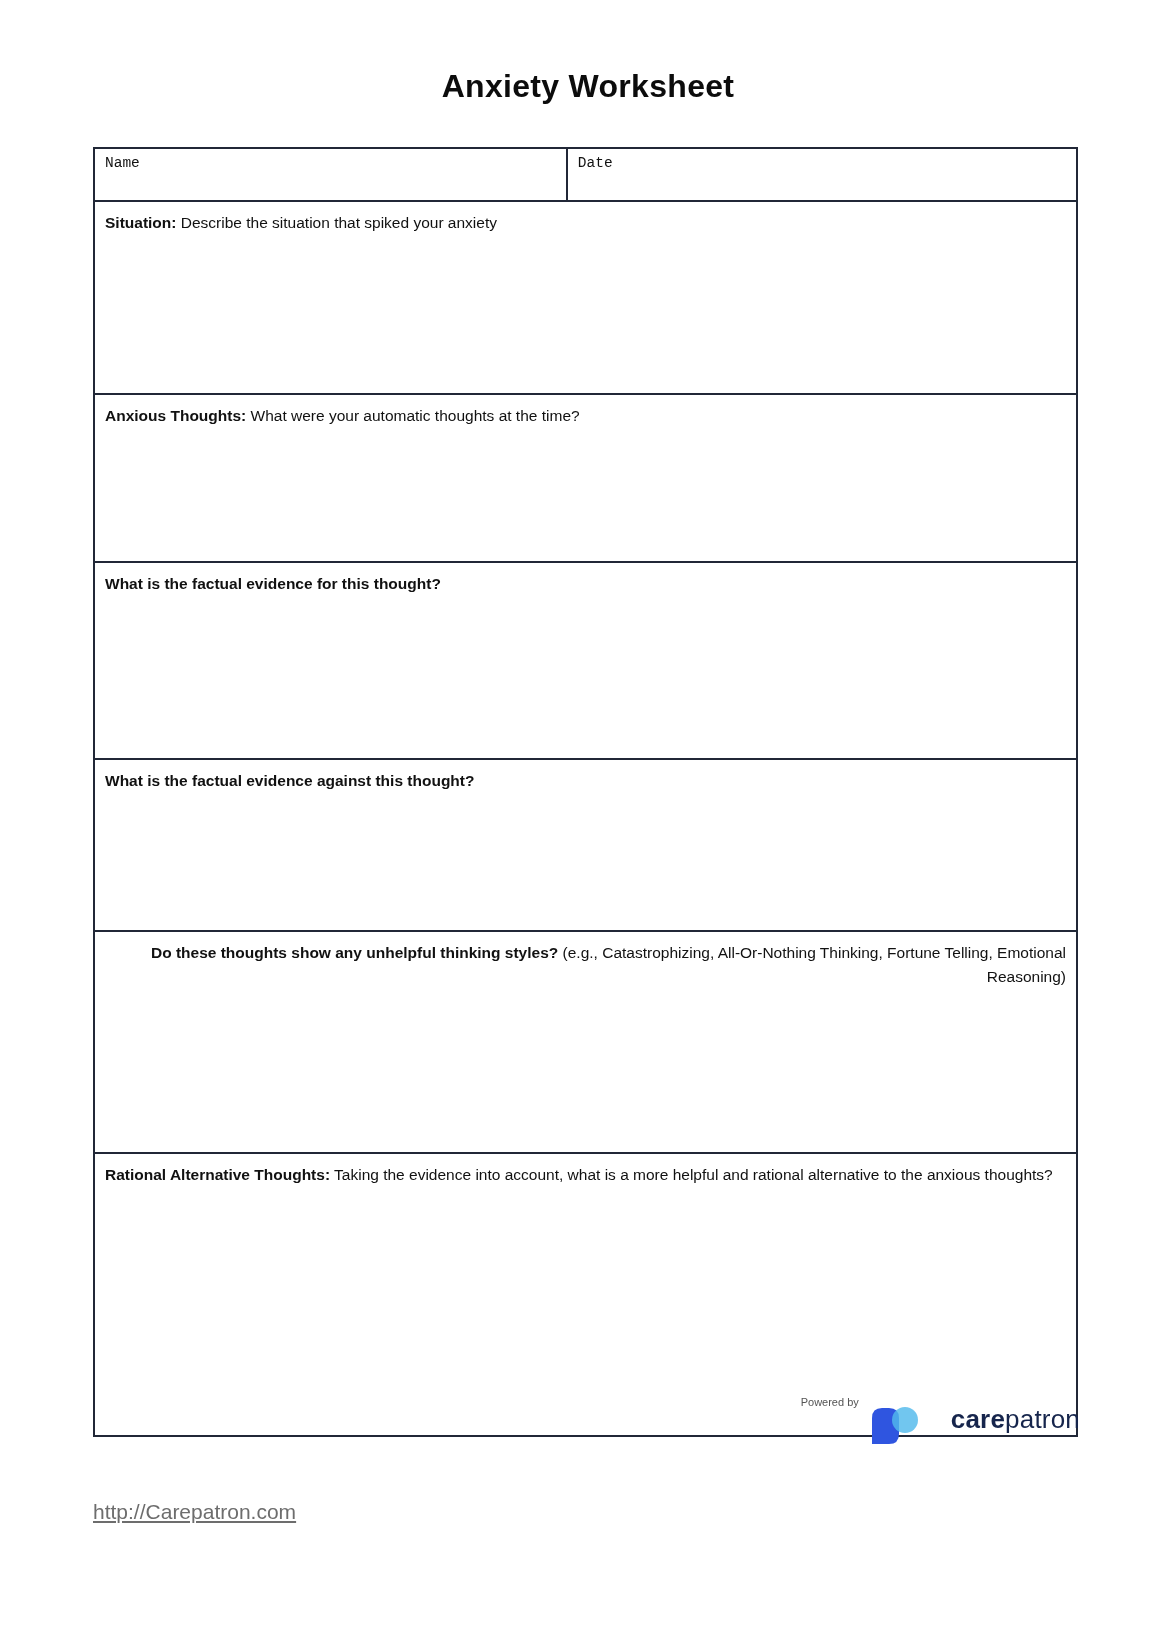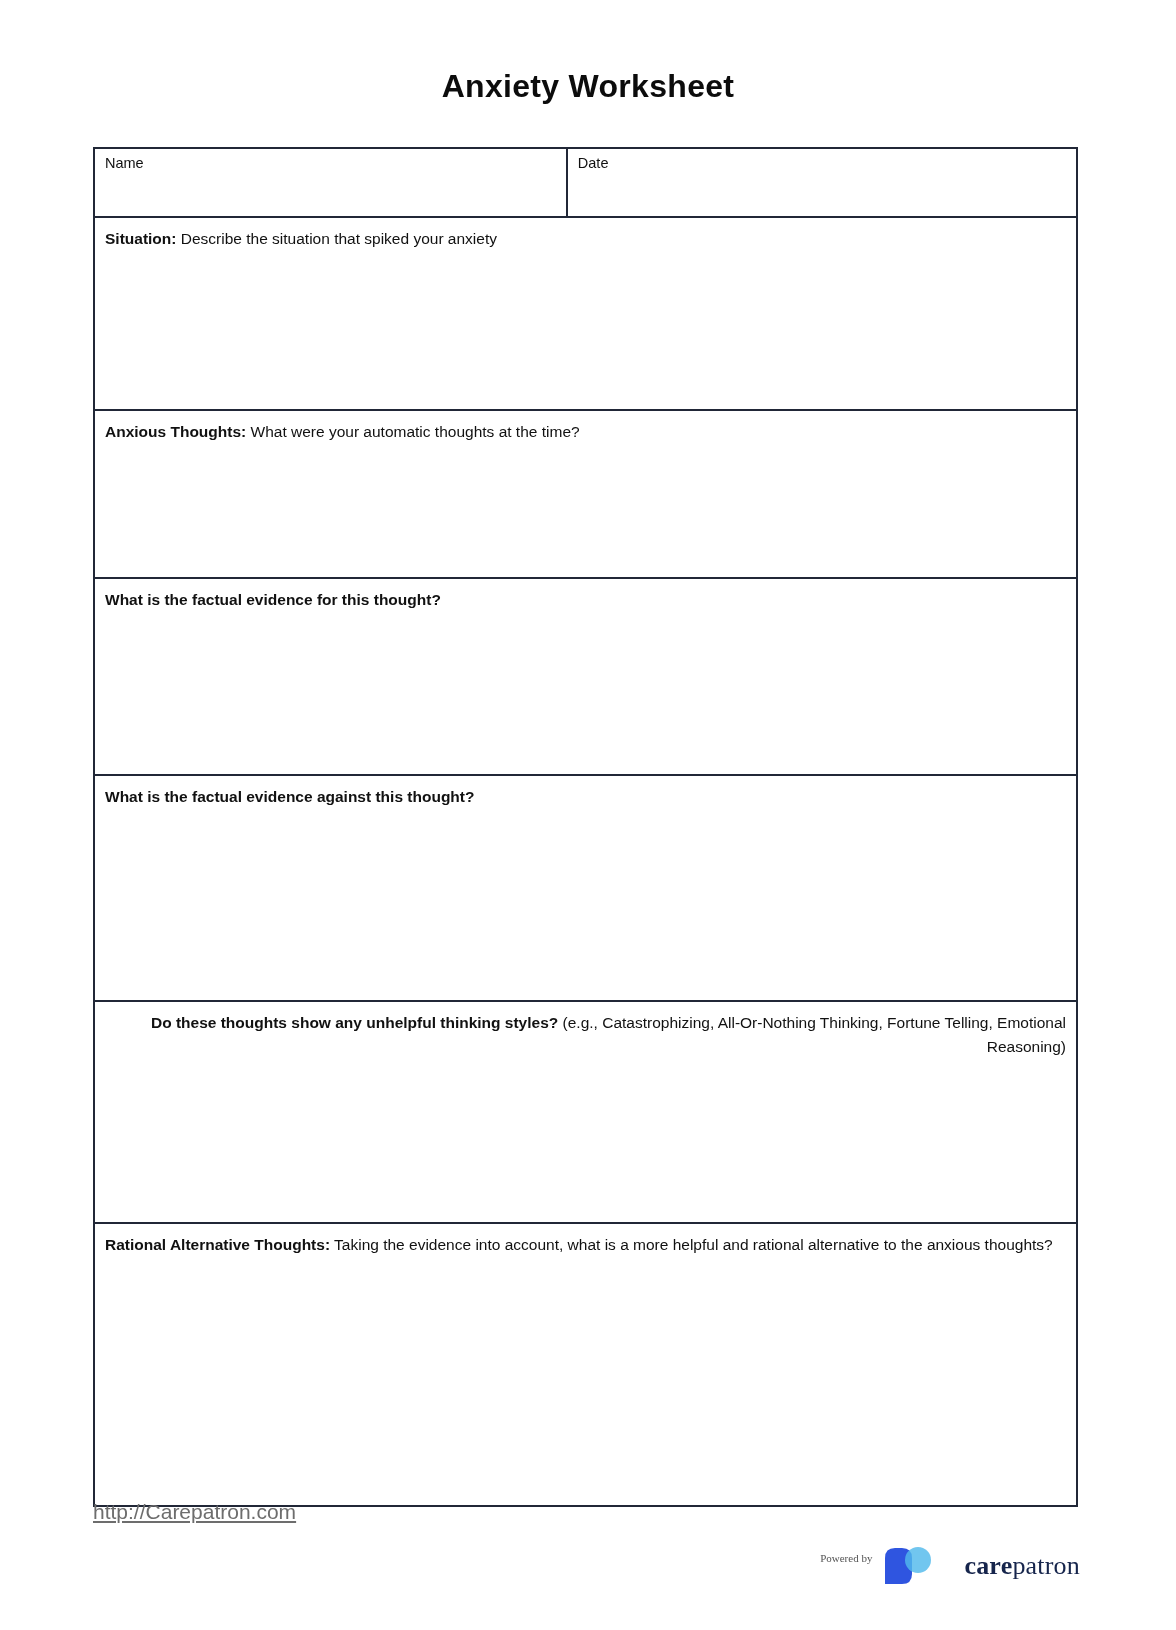--- a/index.html
+++ b/index.html
@@ -13,43 +13,43 @@
     text-align:center; font-size:32px; font-weight:bold; color:#0c0c0c;
     letter-spacing:0.3px;
   }
   .worksheet {
     position:absolute; left:93px; top:147px; width:985px;
     border:2px solid var(--border,#212737); box-sizing:border-box;
     background:#fff;
   }
   .row { display:flex; box-sizing:border-box; border-bottom:2px solid var(--border,#212737); }
   .row:last-child { border-bottom:none; }
-  .header-row { height:69px; }
+  .header-row { height:53px;font-family:Liberation Mono, monospace; }
   .cell { box-sizing:border-box; padding:6px 10px; font-size:14.5px; color:#111; }
   .name-cell { width:48.2%; border-right:2px solid var(--border,#212737); }
   .date-cell { flex:1; }
   .section {
     box-sizing:border-box; padding:9px 10px; font-size:15.5px;
     line-height:1.55; color:#111;text-align:right;
   }
   .section .lbl { font-weight:bold; }
   .h-situation { height:193px; }
   .h-anxious   { height:168px; }
   .h-for       { height:197px; }
-  .h-against   { height:226px; }
+  .h-against   { height:172px; }
   .h-styles    { height:222px; }
   .h-rational  { height:281px; }
   .footer-link {
     position:absolute; left:93px; top:1500px;
     font-size:21px; color:var(--link,#6d6d6d);
     text-decoration:underline; cursor:pointer;
   }
   .brand {
-    position:absolute; right:96px; top:1544px;
-    display:flex; align-items:center;font-family:Liberation Serif, serif;
+    position:absolute; right:96px; top:1404px;
+    display:flex; 
   }
   .powered {
     font-size:11px; color:#545454; margin-right:10px;
     position:relative; top:-8px;
   }
   .logo-mark { width:52px; height:44px; margin-right:6px; }
   .wordmark {
     font-size:26px; color:var(--wordmark,#16254c); letter-spacing:0.2px;
     white-space:nowrap;
     margin-left:24px;

